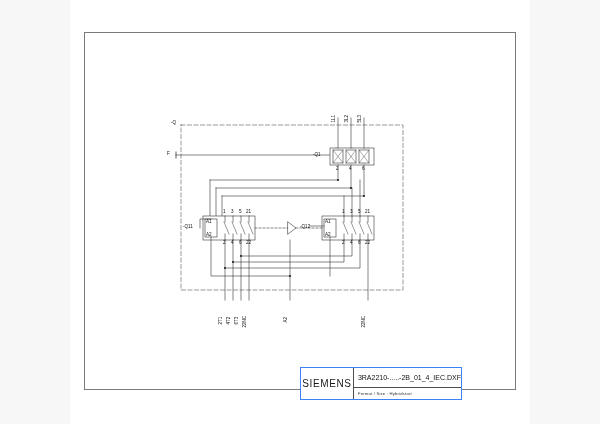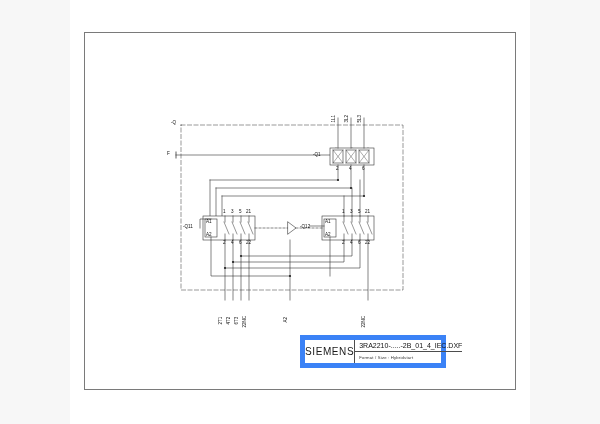--- a/index.html
+++ b/index.html
@@ -52,24 +52,24 @@
     position: absolute;
     left: 0;
     top: 0;
     width: 600px;
     height: 424px;
   }
   
   .title-block {
     position: absolute;
     left: 300px;
-    top: 335px;
-    width: 146px;
+    top: 367px;
+    width: 162px;
     height: 33px;
-    border: 5px solid #3b82f6;
+    border: 1px solid #3b82f6;
     box-sizing: border-box;
     display: flex;
     background: #ffffff;
   }
   .tb-left {
     width: 72px;
     border-right: 1px solid #4d4d4d;
     display: flex;
     align-items: center;
     justify-content: center;

